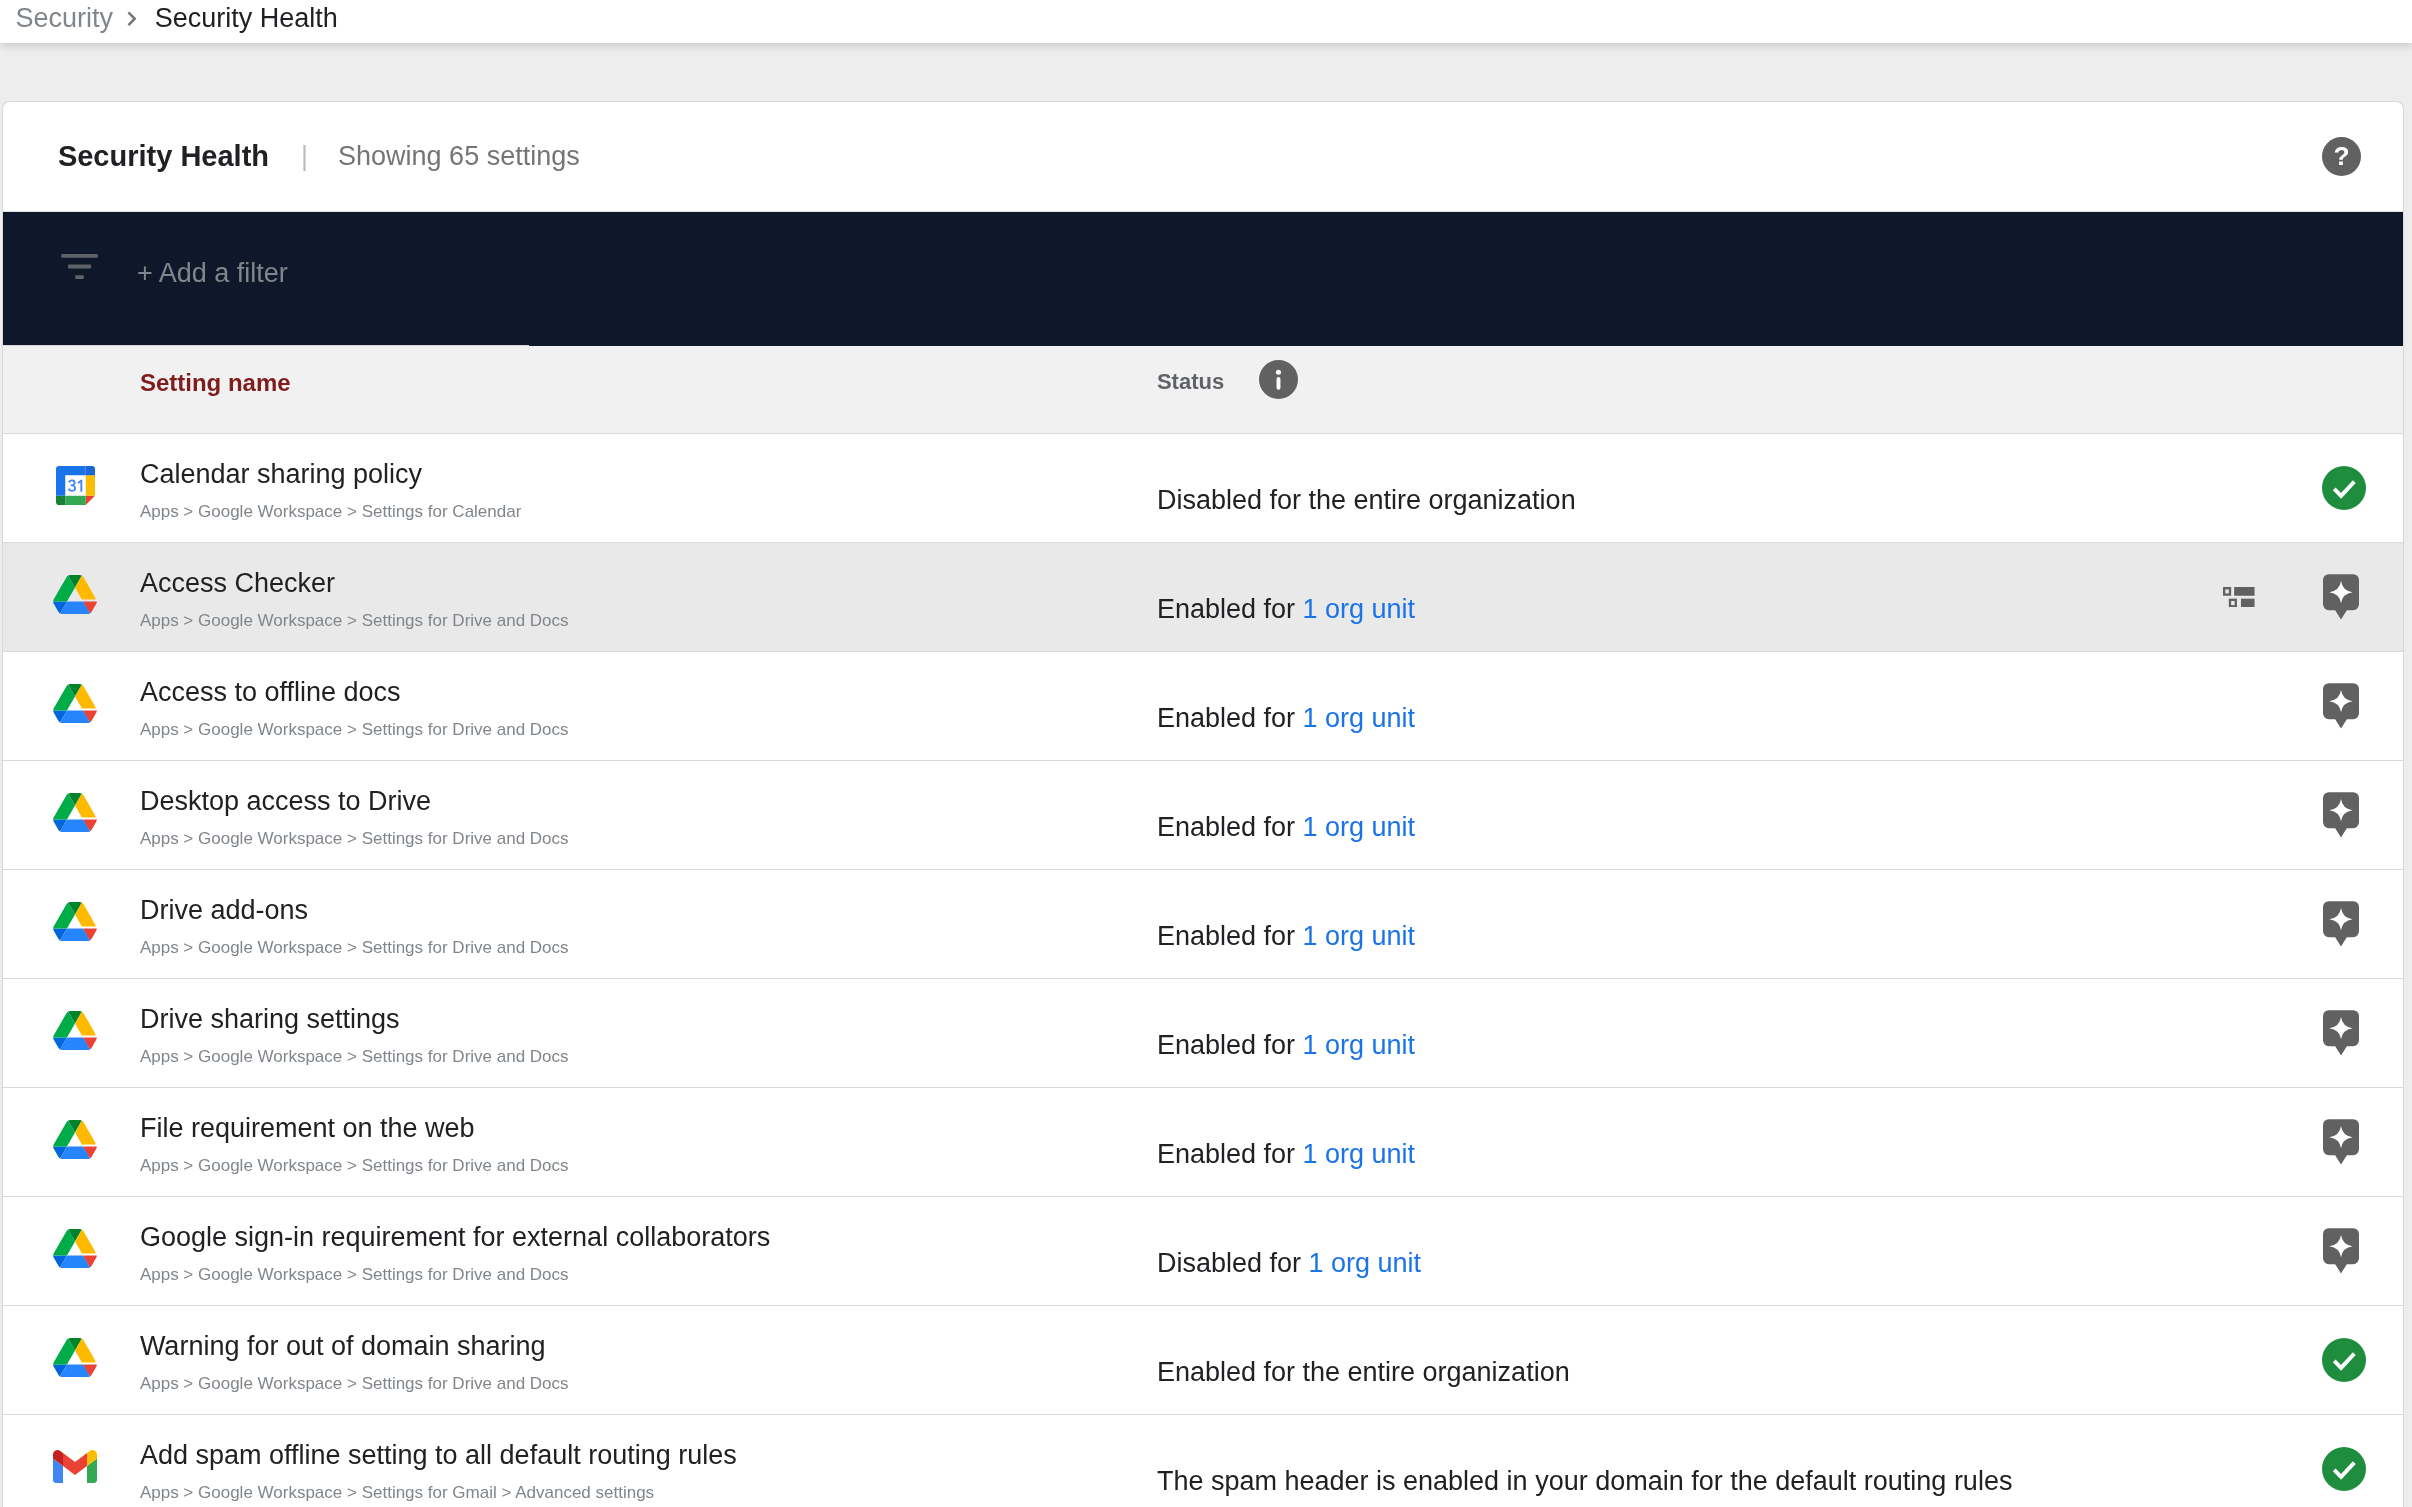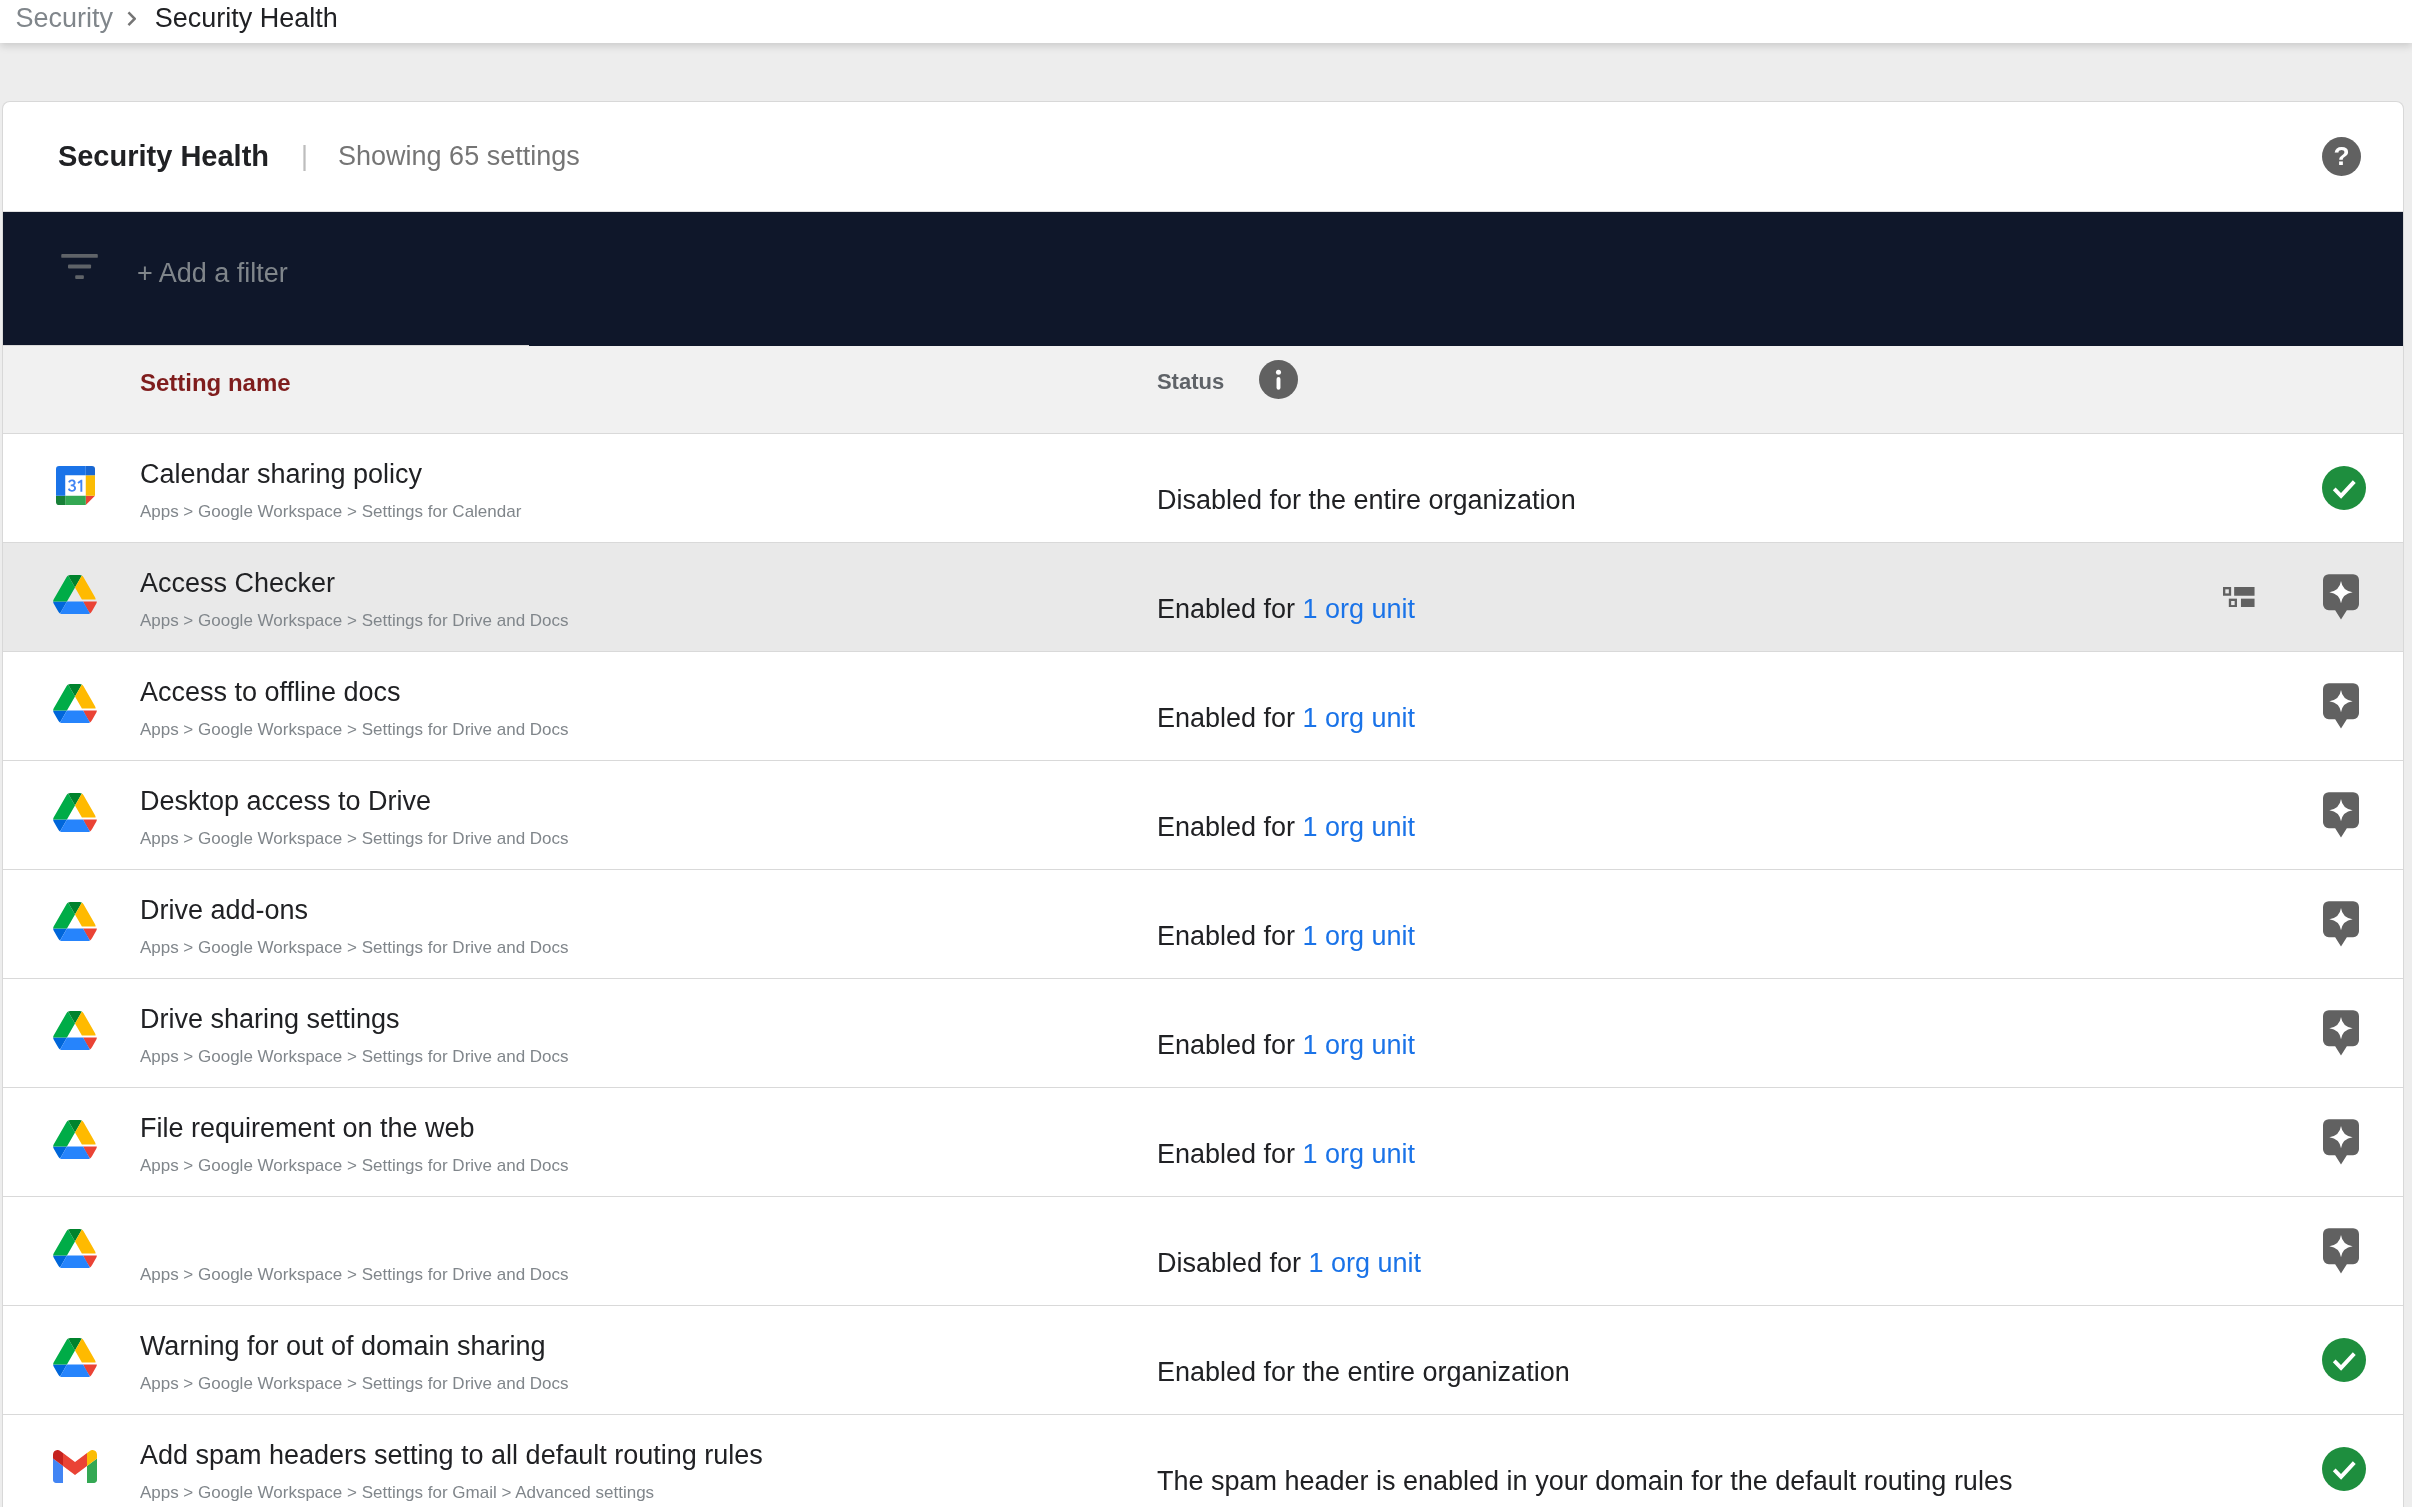--- a/index.html
+++ b/index.html
@@ -215,20 +215,21 @@
       <span class="rec"><svg width="36" height="46" viewBox="0 0 37 47">
             <use href="#spark"></use>
           </svg></span>
     </div>
     <div class="row">
       <span class="ricon">
           <svg width="44" height="39" viewBox="0 0 87.3 78">
             <use href="#drive"></use>
           </svg>
         </span>
+      <span class="rt">Google sign-in requirement for external collaborators</span>
       <span class="rs">Apps &gt; Google Workspace &gt; Settings for Drive and Docs</span>
       <span class="rstat">Disabled for&nbsp;<a>1 org unit</a></span>
       <span class="rec"><svg width="36" height="46" viewBox="0 0 37 47">
             <use href="#spark"></use>
           </svg></span>
     </div>
     <div class="row">
       <span class="ricon">
           <svg width="44" height="39" viewBox="0 0 87.3 78">
             <use href="#drive"></use>
@@ -240,21 +241,21 @@
       <span class="chk"><svg width="44" height="44" viewBox="0 0 45 45">
             <use href="#check"></use>
           </svg></span>
     </div>
     <div class="row">
       <span class="ricon">
           <svg width="44" height="33" viewBox="52 42 88 66">
             <use href="#gmail"></use>
           </svg>
         </span>
-      <span class="rt">Add spam headers setting to all default routing rules</span>
+      <span class="rt">Add spam offline setting to all default routing rules</span>
       <span class="rs">Apps &gt; Google Workspace &gt; Settings for Gmail &gt; Advanced settings</span>
       <span class="rstat">The spam header is enabled in your domain for the default routing rules</span>
       <span class="chk"><svg width="44" height="44" viewBox="0 0 45 45">
             <use href="#check"></use>
           </svg></span>
     </div>
   </div>
 </div>
 
 

